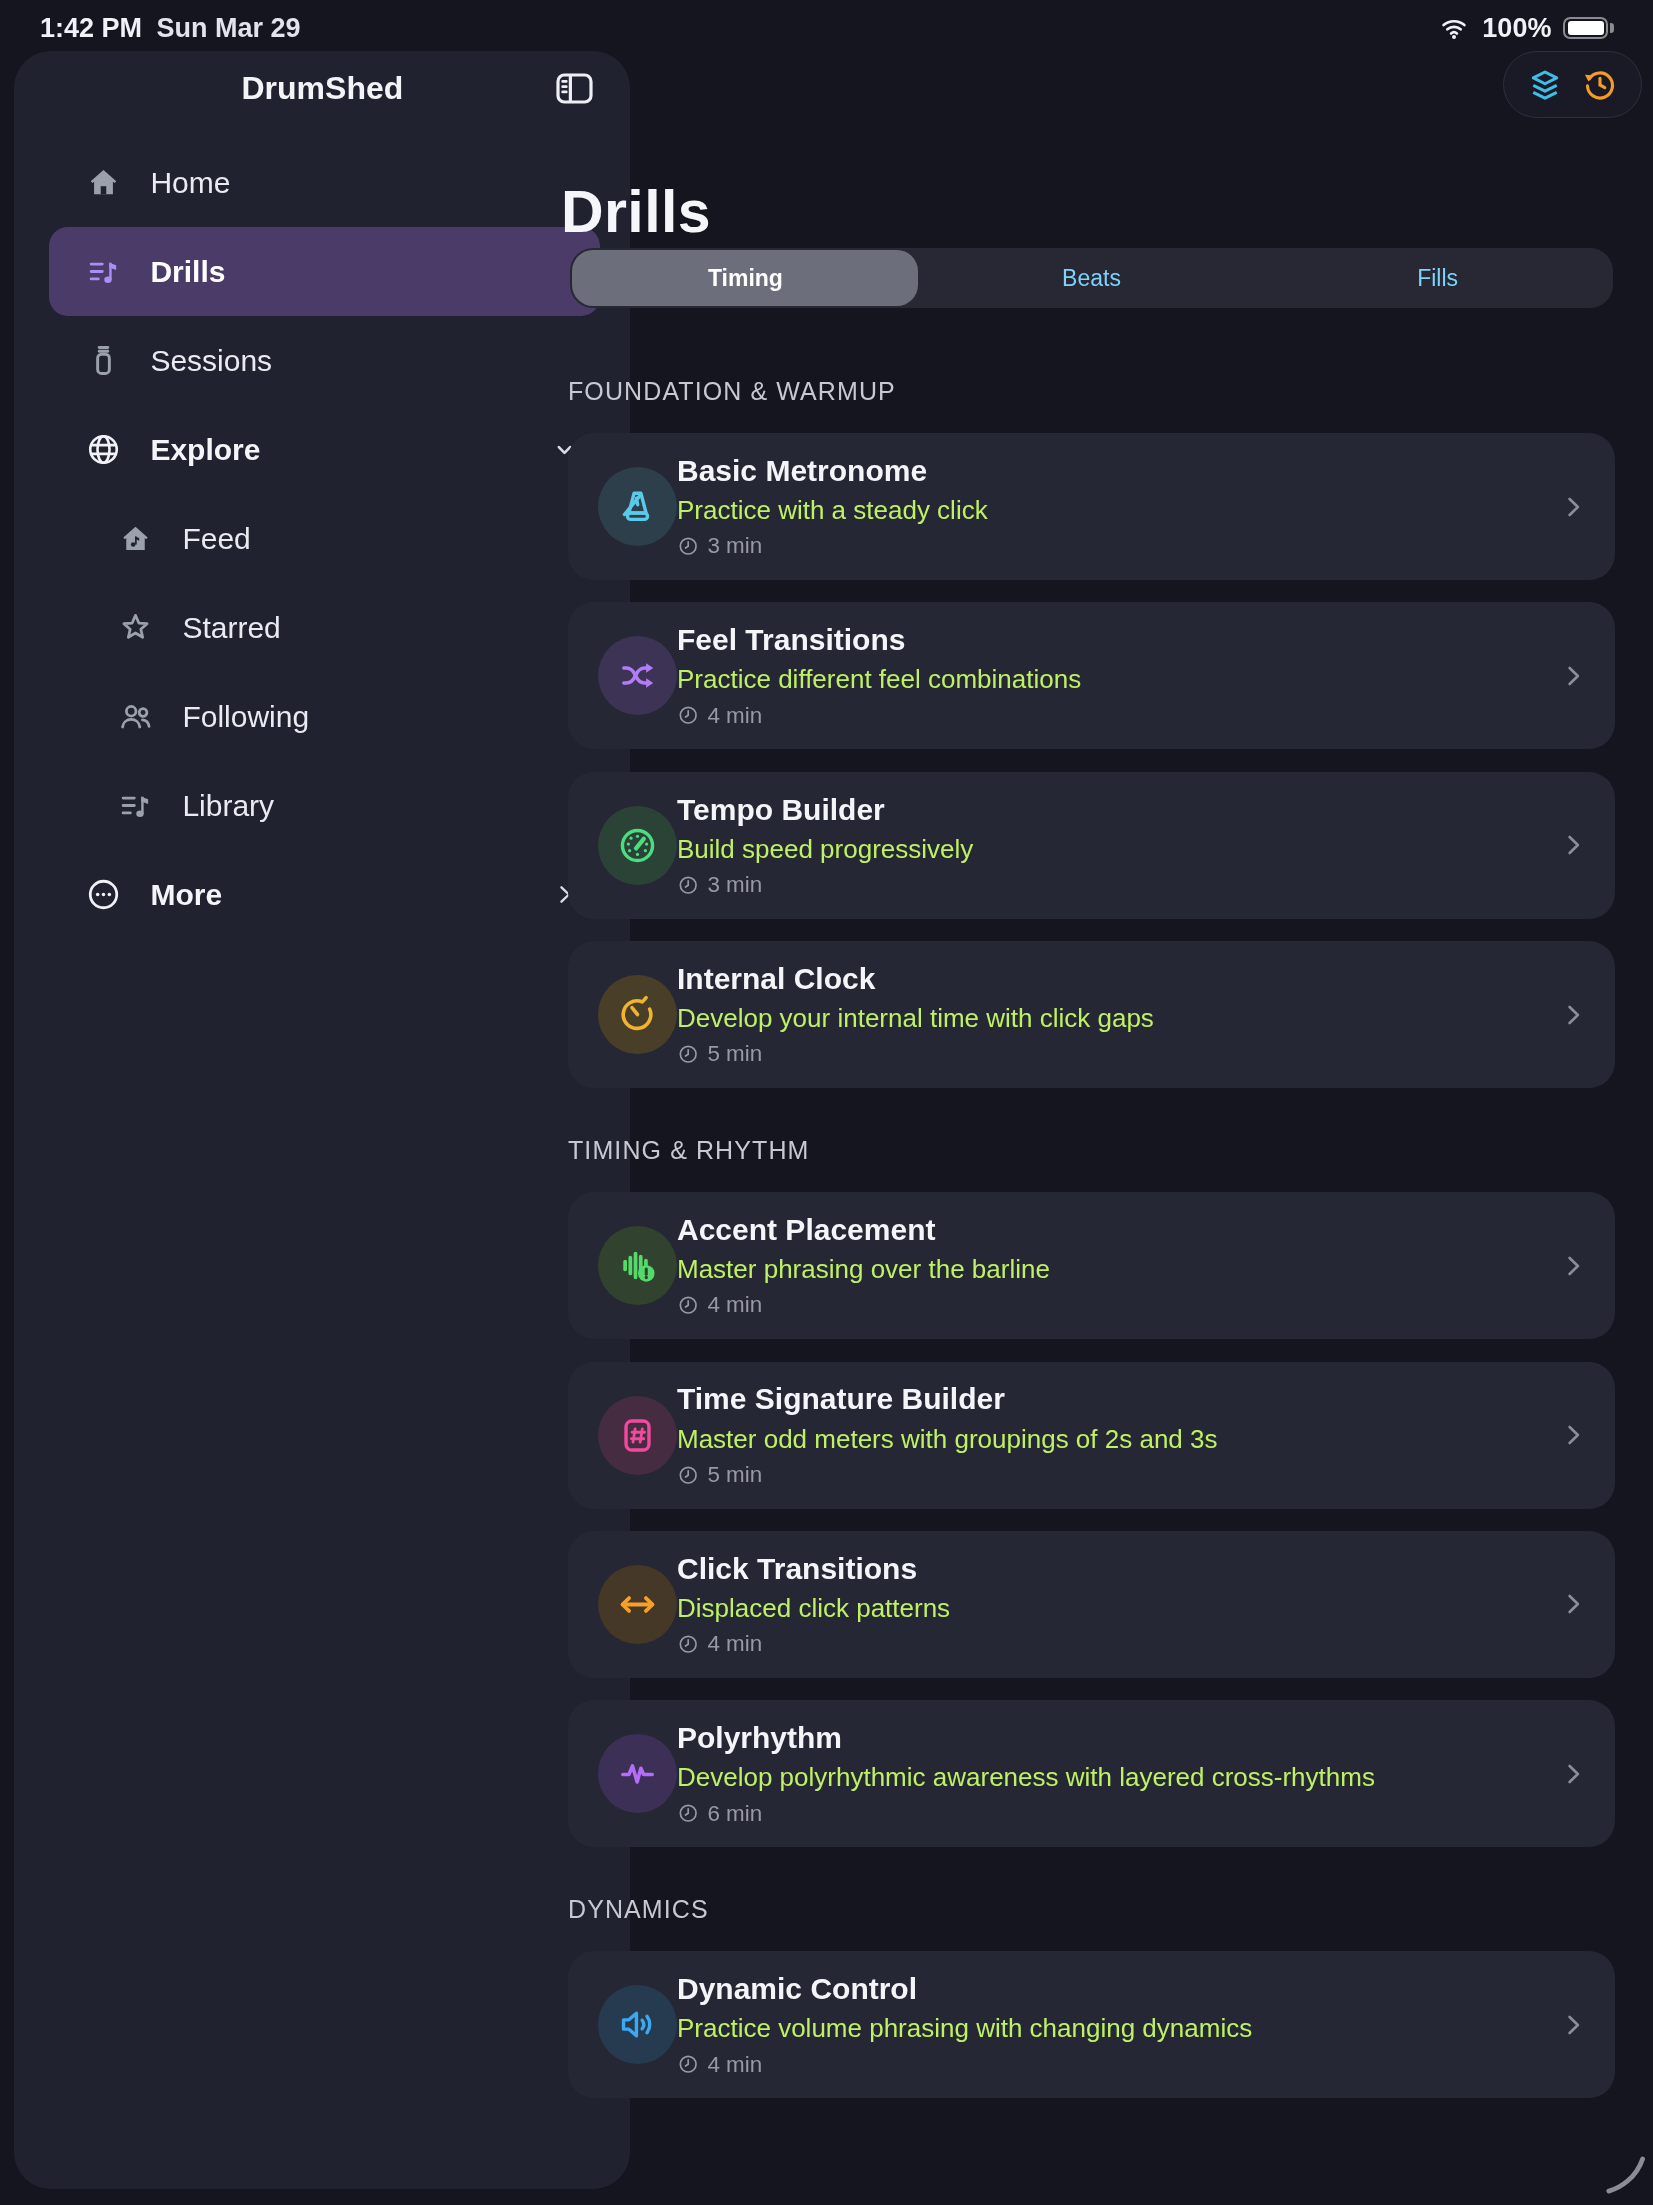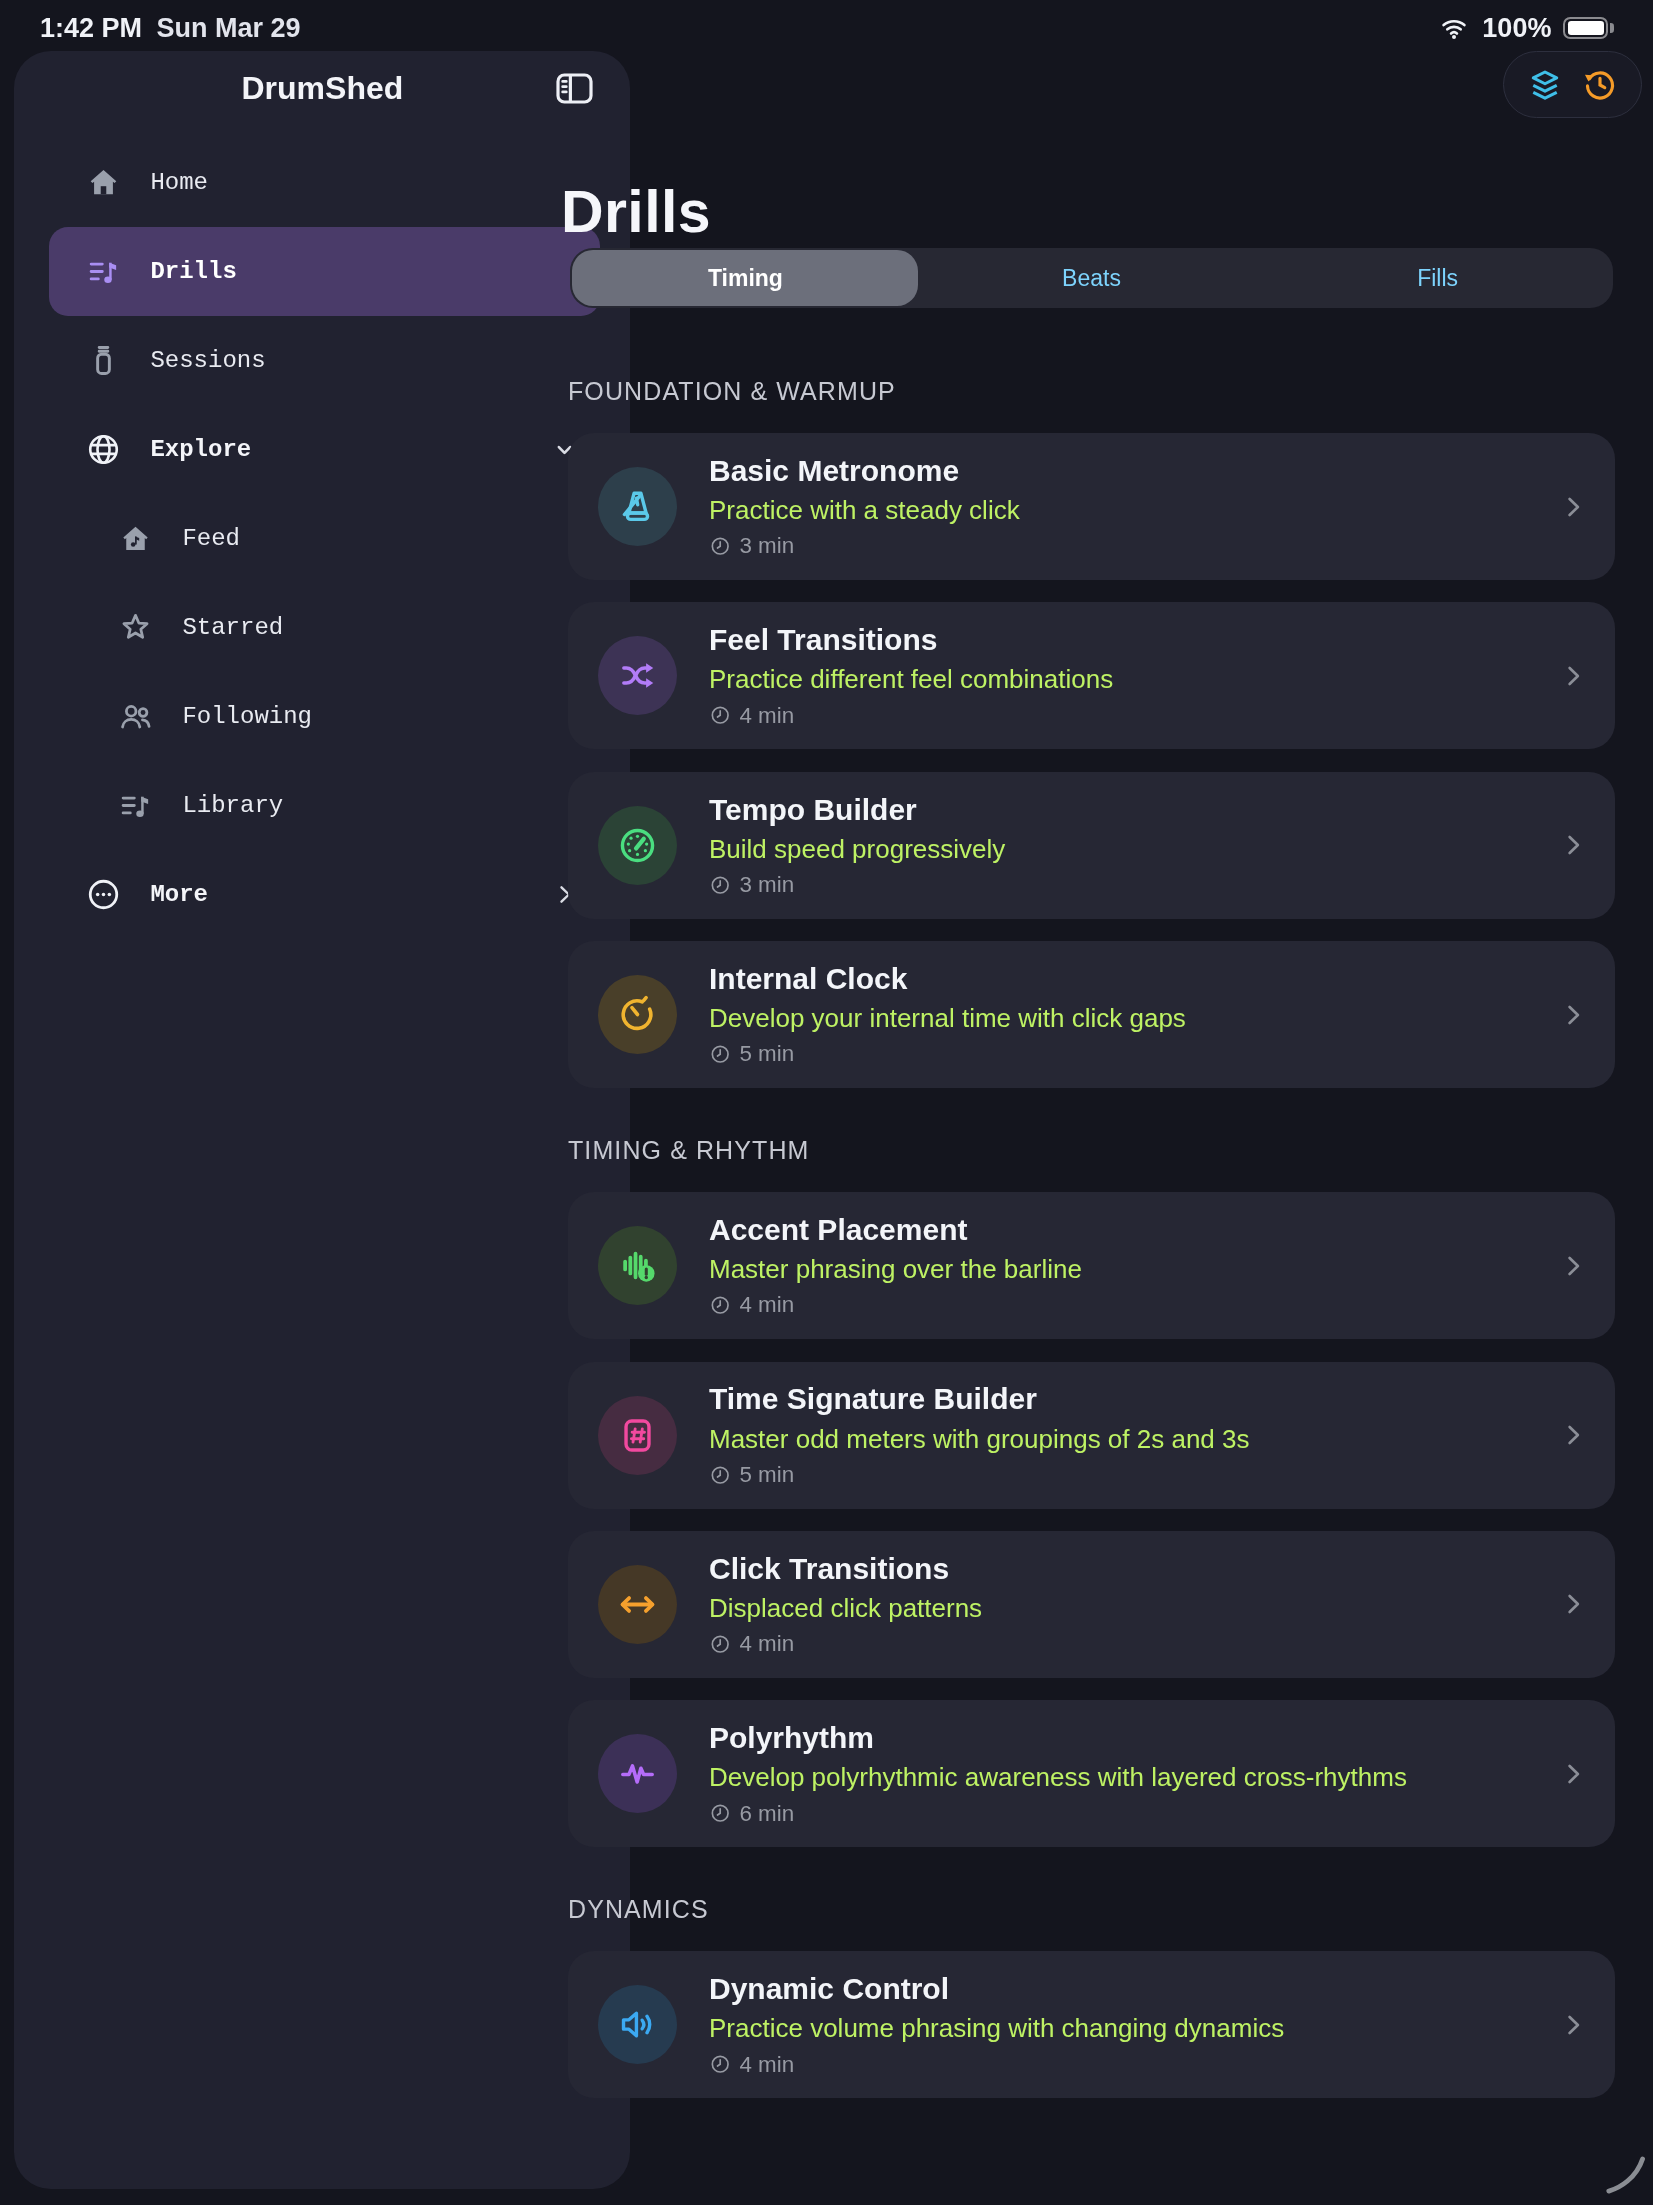--- a/index.html
+++ b/index.html
@@ -28,21 +28,21 @@
   .sidebar{position:absolute;left:14.4px;top:51px;width:616px;height:2138px;background:var(--panel);border-radius:37px;box-sizing:border-box;}
   .sidebar-header{position:relative;height:74px;display:flex;align-items:center;justify-content:center;}
   .sidebar-title{font-size:32px;font-weight:700;color:#f3f4f8;}
   .sidebar-toggle{position:absolute;right:32px;top:14.4px;width:46px;height:46px;background:none;border:none;padding:0;color:#edeff5;cursor:pointer;}
   .sidebar-toggle svg{width:45px;height:45px;}
   .nav{margin-top:13px;display:flex;flex-direction:column;}
   .nav-item{height:89px;margin:0 30px 0 35px;border-radius:19px;display:flex;align-items:center;padding:0 22.4px 0 29px;box-sizing:border-box;cursor:pointer;}
   .nav-item.indent{padding-left:61px;}
   .nav-icon{width:51px;display:flex;justify-content:center;color:#9aa0ac;flex:none;}
   .nav-icon svg{width:37px;height:37px;}
-  .nav-label{margin-left:21px;font-size:24px;color:#e9ebf1;flex:1;font-family:Liberation Mono, monospace;}
+  .nav-label{margin-left:21px;font-size:30px;color:#e9ebf1;flex:1;}
   .nav-item.emphasis .nav-label{font-weight:700;color:#f4f5f9;}
   .nav-item.emphasis .nav-icon{color:#f0f2f7;}
   .nav-item.selected .nav-label{font-weight:700;color:#ffffff;}
   .nav-accessory{color:#d9dbe3;display:flex;flex:none;}
   .nav-accessory svg{width:27px;height:27px;}
 
   
   .toolbar-pill{position:absolute;left:1503px;top:51px;height:67px;border-radius:34px;background:#191a25;border:1.6px solid #2d2f3e;display:flex;align-items:center;gap:17.6px;padding:0 21.6px;box-sizing:border-box;}
   .toolbar-btn{background:none;border:none;padding:0;width:38px;height:38px;cursor:pointer;}
   .toolbar-btn svg{width:38px;height:38px;}
@@ -53,21 +53,21 @@
   .segment{flex:1;display:flex;align-items:center;justify-content:center;font-size:23px;color:#7dd3fc;border-radius:21px;cursor:pointer;}
   .segment.selected{background:#6c6f7b;font-weight:700;color:#ffffff;}
 
   
   .content{position:absolute;left:568px;top:377px;width:1047px;}
   .section{margin-bottom:48px;}
   .section-header{font-size:25px;line-height:29px;font-weight:400;letter-spacing:1.1px;color:#c7c9d2;margin-bottom:27px;}
   .card{height:147px;background:#262734;border-radius:26px;display:flex;align-items:center;padding:0 27px 0 30px;box-sizing:border-box;margin-bottom:22.4px;cursor:pointer;}
   .badge{width:79px;height:79px;border-radius:50%;display:flex;align-items:center;justify-content:center;flex:none;}
   .badge svg{width:43px;height:43px;}
-  .card-body{margin-left:32px;flex:1;display:flex;flex-direction:column;gap:7.2px;min-width:0;}
+  .card-body{flex:1;display:flex;flex-direction:column;gap:7.2px;min-width:0;}
   .card-title{font-size:30px;font-weight:700;color:#f3f5f9;}
   .card-sub{font-size:26px;color:#bef264;}
   .card-meta{display:flex;align-items:center;gap:8px;color:#979aa3;font-size:22.4px;}
   .card-meta svg{width:22.4px;height:22.4px;flex:none;}
   .card-chevron{color:#8b8e97;display:flex;flex:none;}
   .card-chevron svg{width:30px;height:30px;}
 
   .corner-arc{position:absolute;left:1604px;top:2154px;color:#8a8d93;}
 </style>
 </head>

